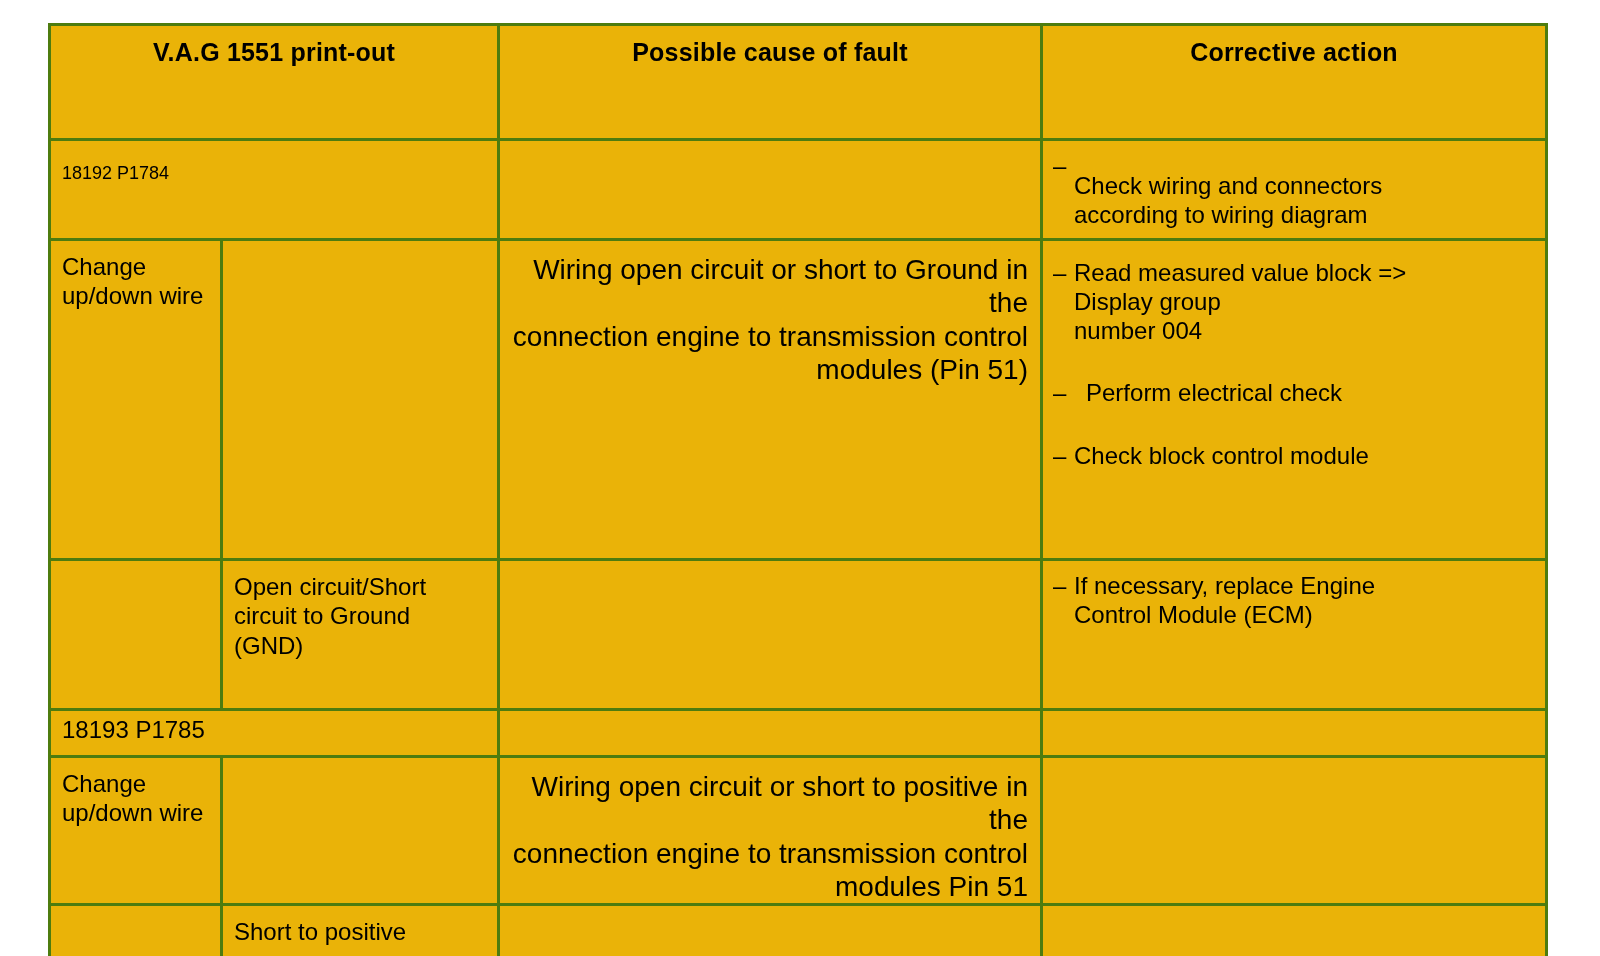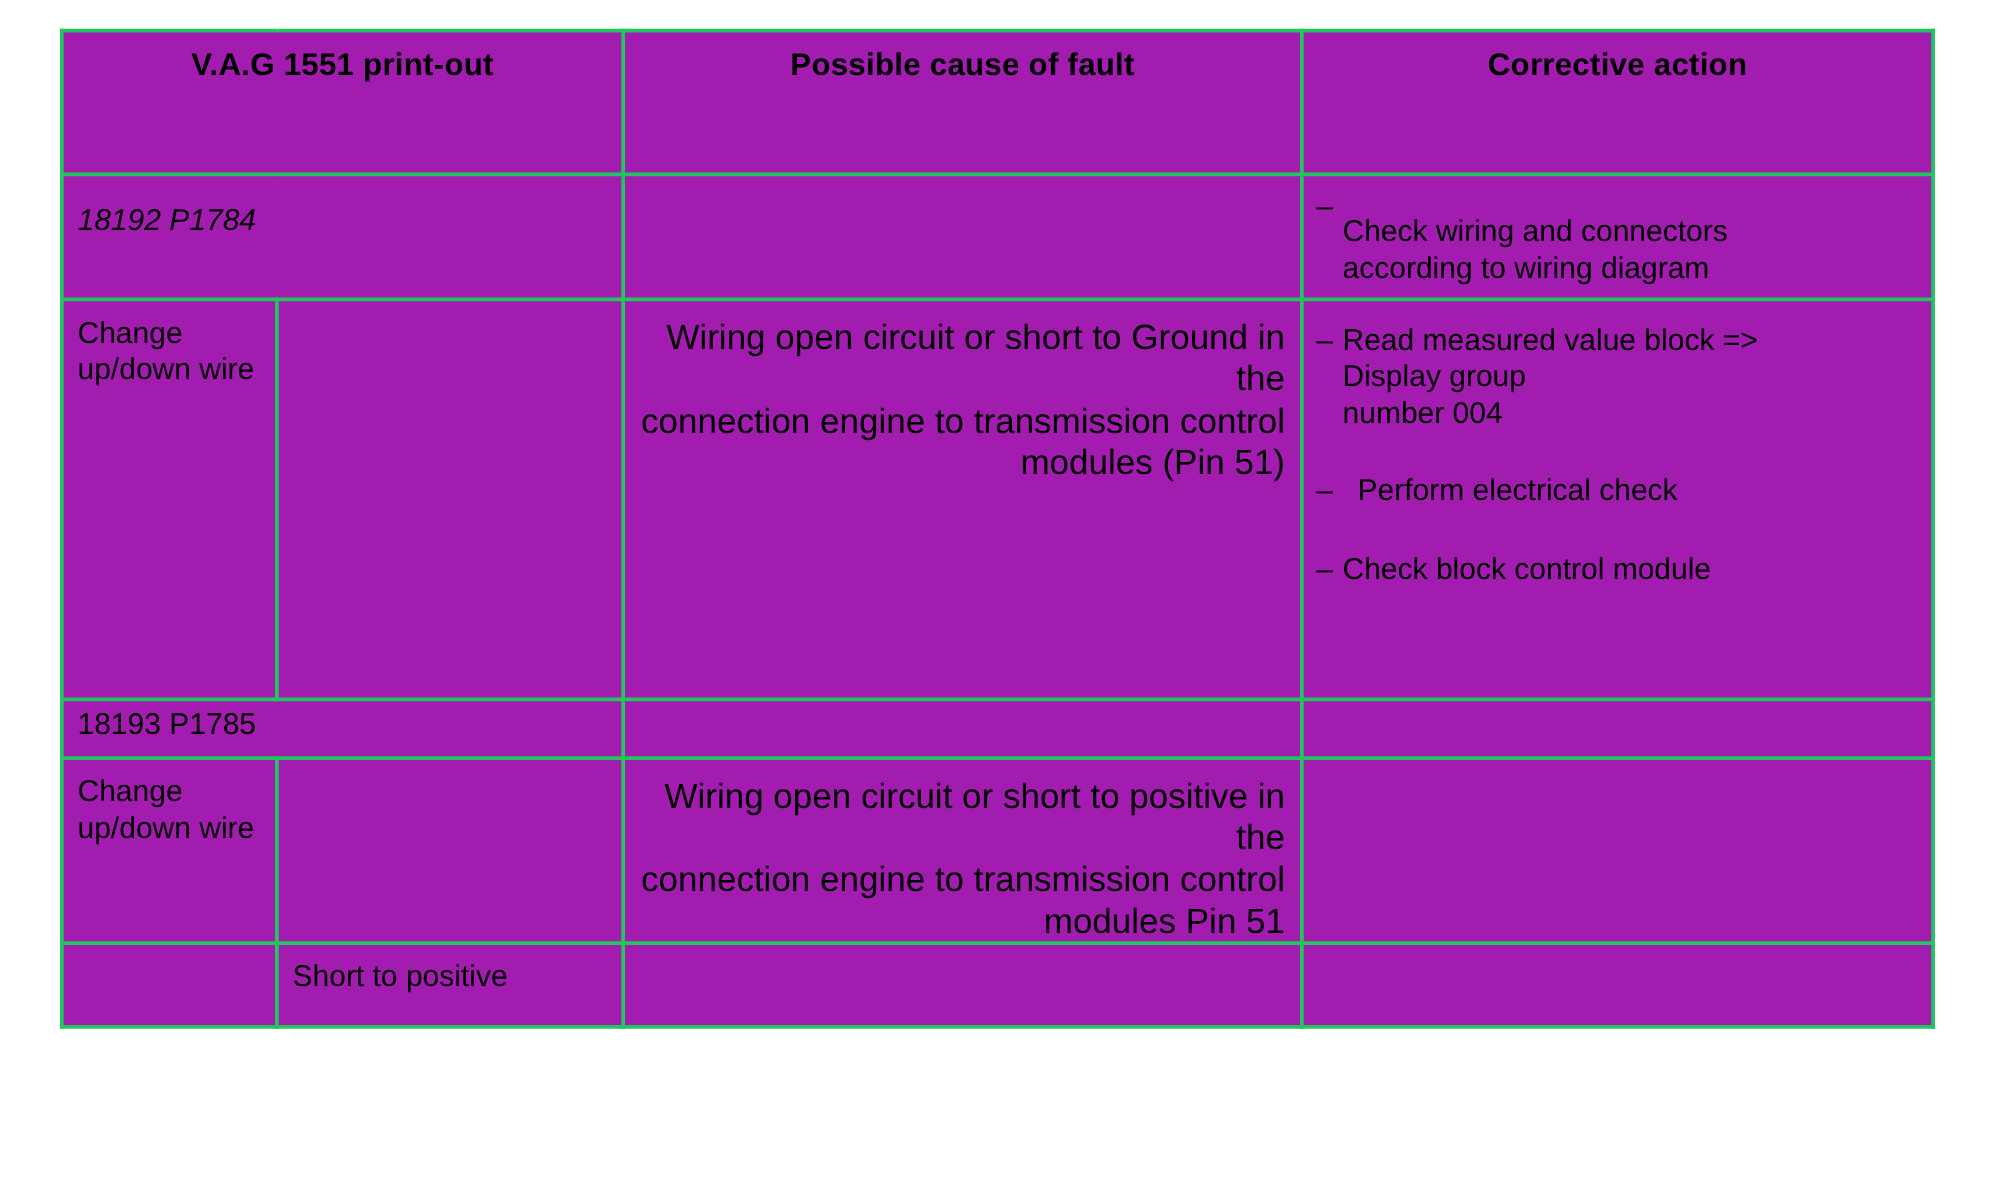--- a/index.html
+++ b/index.html
@@ -28,24 +28,24 @@
     left: 48px;
     top: 23px;
     width: 1497px;
     border-collapse: collapse;
     table-layout: fixed;
     background: #ffffff;
   }
 
   .fault-table td,
   .fault-table th {
-    border: 3px solid #22c55e;
+    border: 3px solid #4d7c0f;
     padding: 0;
     vertical-align: top;
-    background: #a21caf;
+    background: #eab308;
   }
 
   
   .col-a { width: 172px; }
   .col-b { width: 277px; }
   .col-c { width: 543px; }
   .col-d { width: 505px; }
 
   
   .hdr {
@@ -59,23 +59,22 @@
     font-weight: bold;
     letter-spacing: 0.2px;
     padding-top: 13px;
     line-height: 1.1;
   }
 
   .code-cell { height: 97px; }
   .code-text {
     display: block;
     padding: 22px 8px 0 11px;
-    font-size: 24px;
+    font-size: 18px;
     line-height: 1.16;
-    font-style: italic;
   }
 
   .code-cell-2 { height: 44px; }
   .code-text-2 {
     display: block;
     padding: 5px 8px 0 11px;
     font-size: 24px;
     line-height: 1.16;
   }
 
@@ -202,20 +201,42 @@
             <span class="action-text" style="white-space: pre-line; margin-left: 12px;">Perform electrical check</span>
           </div>
           <div class="action-item">
             <span class="action-bullet">–</span>
             <span class="action-text" style="white-space: pre-line;">Check block control module</span>
           </div>
         </div>
       </td>
     </tr>
 
+    <tr class="row-open">
+      <td class="row-open">
+        <span class="sub-label" style="white-space: pre-line;"></span>
+      </td>
+      <td class="row-open">
+        <span class="sub-label" style="white-space: pre-line;">Open circuit/Short
+circuit to Ground
+(GND)</span>
+      </td>
+      <td class="row-open">
+        <span class="cause-text" style="white-space: pre-line;"></span>
+      </td>
+      <td class="row-open">
+        <div class="actions pad-top tight">
+          <div class="action-item">
+            <span class="action-bullet">–</span>
+            <span class="action-text" style="white-space: pre-line;">If necessary, replace Engine
+Control Module (ECM)</span>
+          </div>
+        </div>
+      </td>
+    </tr>
 
     <tr>
       <td class="code-cell-2" colspan="2">
         <span class="code-text-2" style="white-space: pre-line;">18193 P1785</span>
       </td>
       <td class="code-cell-2">
         <span class="empty"></span>
       </td>
       <td class="code-cell-2">
         <span class="empty"></span>

